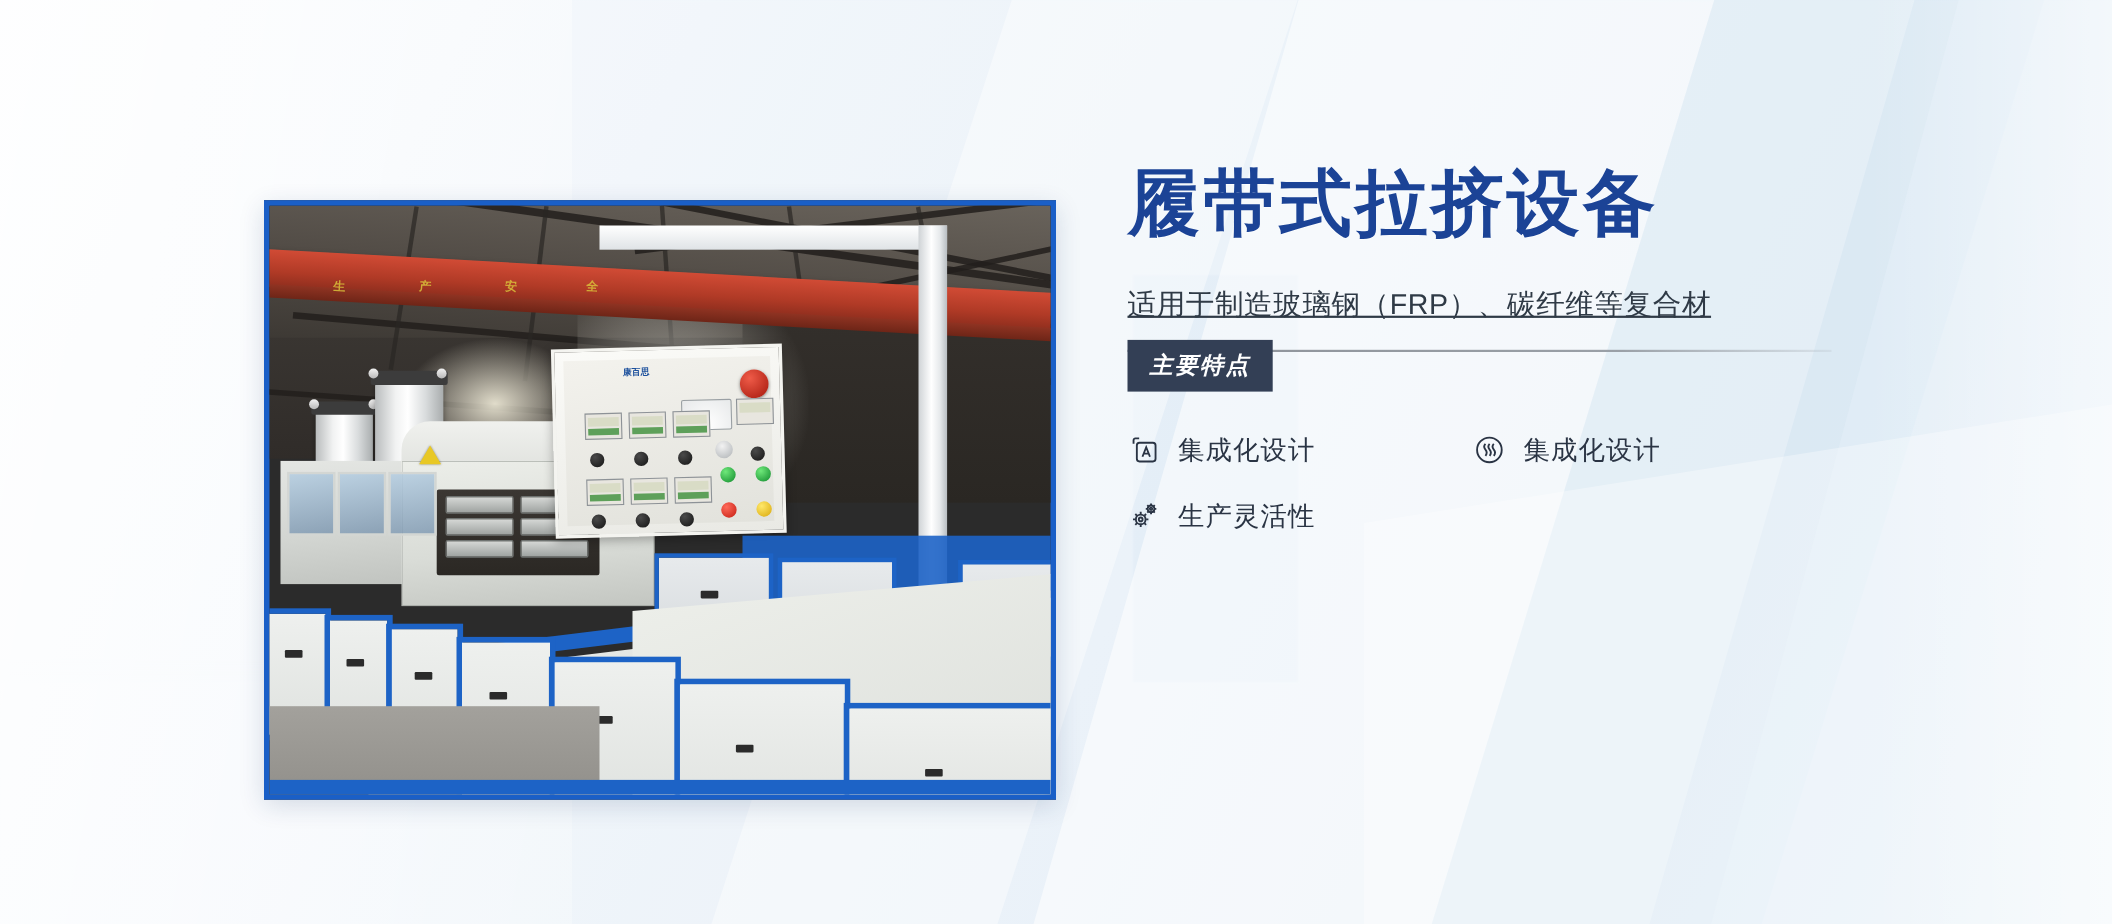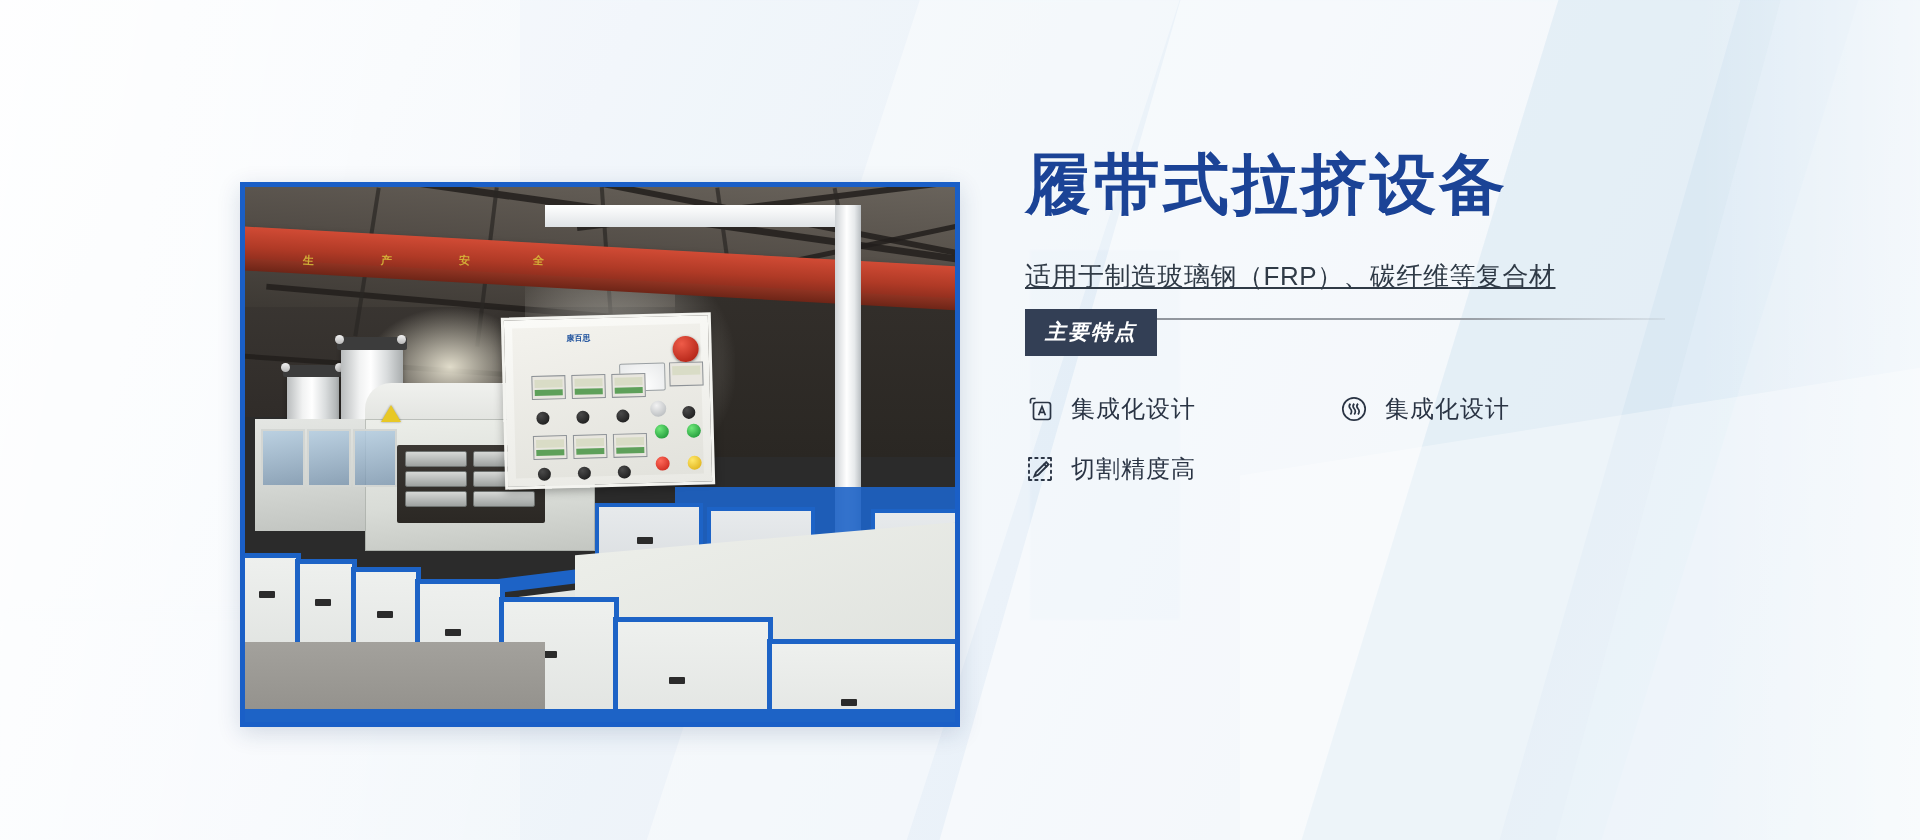--- a/index.html
+++ b/index.html
@@ -417,27 +417,30 @@
             <path d="M11.4 9.6c-1.9 2-1.6 3.3 0 5.1s1.9 3.1 0 5.7"></path>
             <path d="M15.2 9.6c-1.9 2-1.6 3.3 0 5.1s1.9 3.1 0 5.7"></path>
             <path d="M19 9.6c-1.9 2-1.6 3.3 0 5.1s1.9 3.1 0 5.7"></path>
           </svg>
         </span>
         <span class="lbl">集成化设计</span>
       </div>
 
 
 
-
       <div class="feat">
         <span class="ic">
-          <svg viewBox="0 0 30 30" width="30" height="30" fill="none" stroke="currentColor" stroke-width="1.9" stroke-linecap="round">
-            <path d="M4 4h2.4M10.2 4h2.4M16.6 4H19M23 4h2.4M26 4v2.4M26 10.2v2.4M26 16.6V19M26 23v2.4M25.4 26H23M19 26h-2.4M12.6 26h-2.4M6.4 26H4M4 25.4V23M4 19v-2.4M4 12.6v-2.4M4 6.4V4" stroke-dasharray="0.1 0"></path>
-            <path d="M21.2 8.2 11 18.4l-1.6 3.9 3.9-1.6L23.5 10.5z"></path>
-            <path d="M19.2 10.2 21.5 12.5"></path>
+          <svg viewBox="0 0 30 30" width="30" height="30" fill="none" stroke="currentColor" stroke-width="1.7">
+            <circle cx="12" cy="18.2" r="4.4"></circle>
+            <circle cx="12" cy="18.2" r="1.7"></circle>
+            <path d="M12 11.2v2.1M12 23.1v2.1M5 18.2h2.1M16.9 18.2H19M7.1 13.3l1.5 1.5M15.4 21.6l1.5 1.5M16.9 13.3l-1.5 1.5M8.6 21.6l-1.5 1.5"></path>
+            <circle cx="21.4" cy="8.6" r="3.1"></circle>
+            <circle cx="21.4" cy="8.6" r="1.1"></circle>
+            <path d="M21.4 3.8v1.4M21.4 12v1.4M16.6 8.6H18M24.8 8.6h1.4M18 5.2l1 1M23.8 11l1 1M24.8 5.2l-1 1M19 11l-1 1"></path>
           </svg>
         </span>
-        <span class="lbl">切割精度高</span>
+        <span class="lbl">生产灵活性</span>
       </div>
+
 
     </div>
   </div>
 </div>
 
 </body></html>

